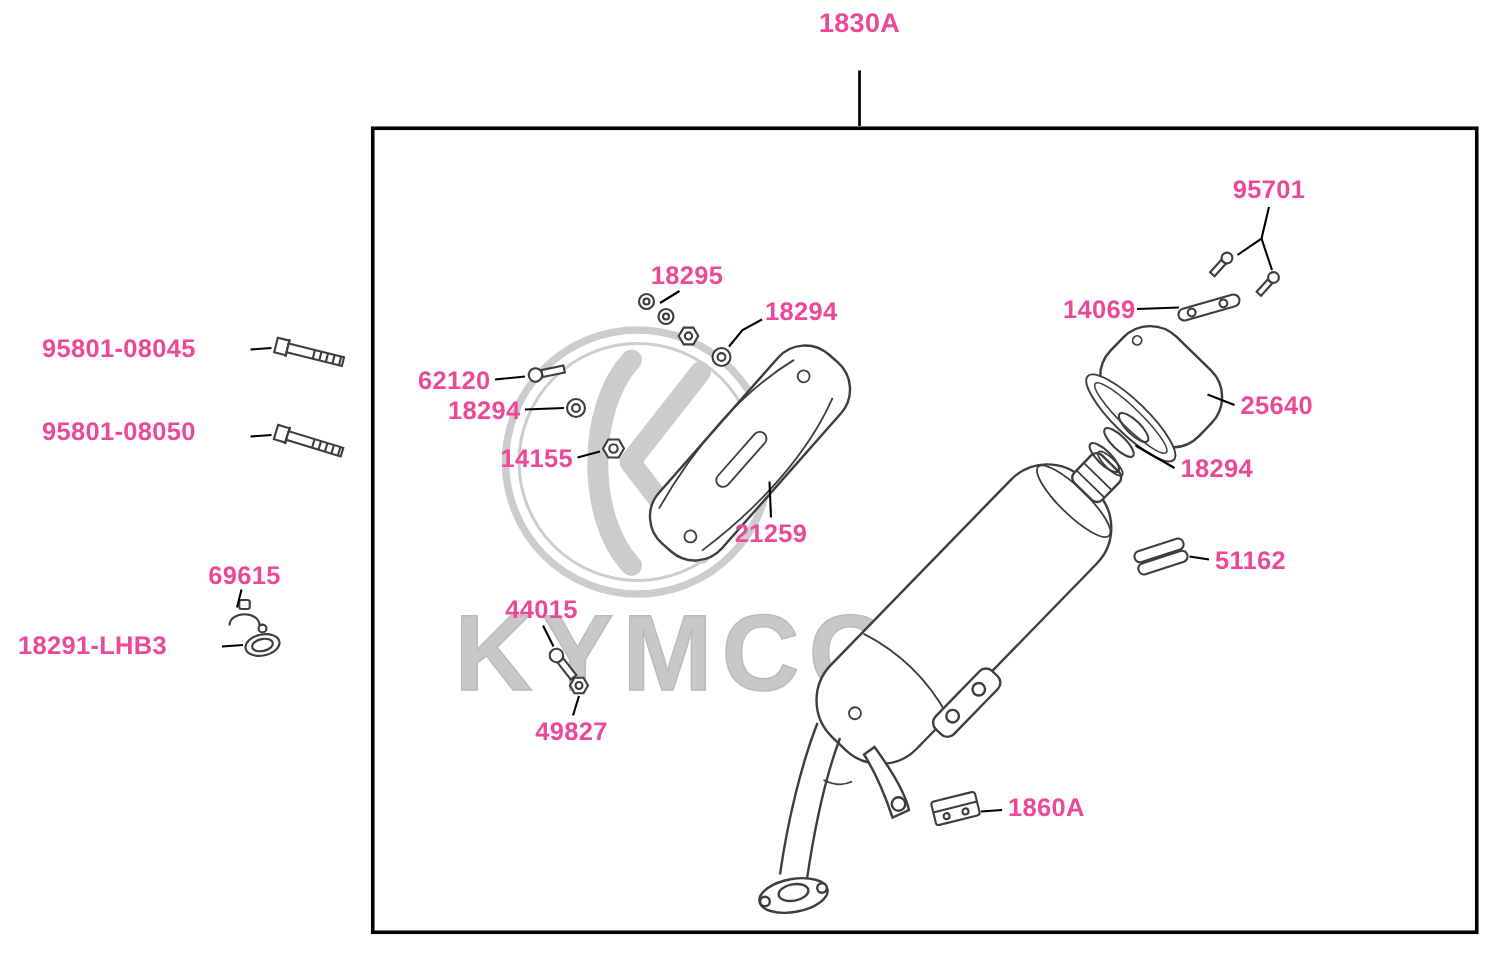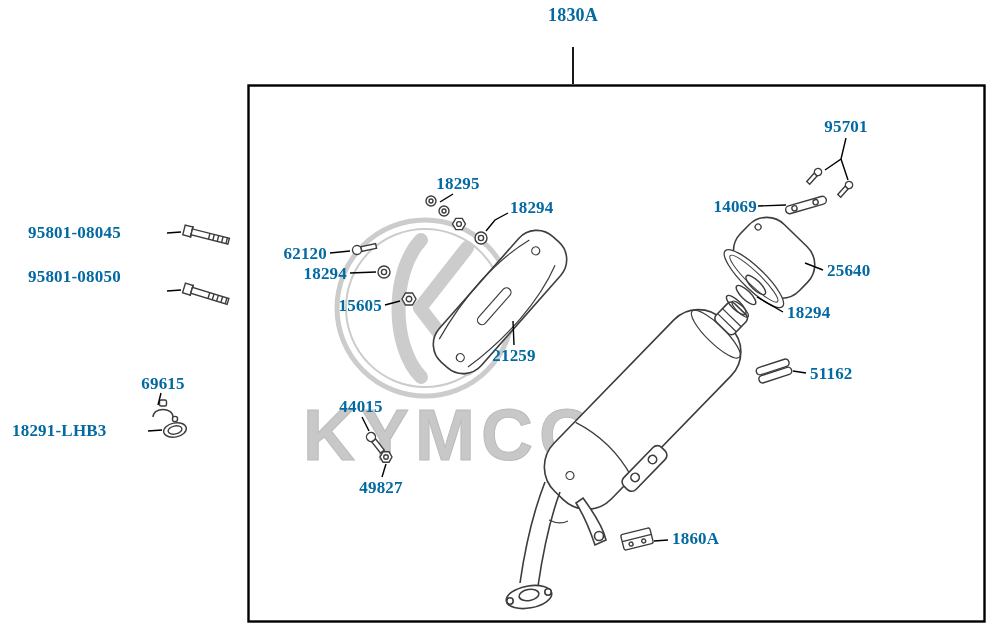--- a/index.html
+++ b/index.html
@@ -5,24 +5,23 @@
   * { margin:0; padding:0; box-sizing:border-box; }
   html,body { width:1000px; height:635px; background:#ffffff; overflow:hidden; }
   body { font-family:"Liberation Sans", sans-serif; }
   .canvas { position:relative; width:1000px; height:635px; background:#ffffff; }
   .drawing { position:absolute; left:0; top:0; }
   .lbl {
     position:absolute;
     font-weight:700;
     font-size:17px;
     line-height:18px;
-    color:#0369a1;
+    color:#ec4899;
     white-space:nowrap;
     letter-spacing:0.2px;
-    font-family:Liberation Serif, serif;
   }
   .lbl.center { transform:translateX(-50%); }
   .lbl.right  { transform:translateX(-100%); }
   .lbl.title  { font-size:18px; }
 </style>
 </head>
 <body>
 
 <div class="canvas">
 
@@ -214,26 +213,26 @@
       <line x1="823" y1="270" x2="805" y2="263"></line>
       <line x1="783" y1="312" x2="757" y2="297"></line>
       <line x1="806" y1="373" x2="793" y2="371"></line>
       <line x1="668" y1="540" x2="654" y2="541"></line>
     </g>
   </svg>
 
   <div class="lbl center title" style="left:573px;top:6px">1830A</div>
 
   <div class="lbl" style="left:28px;top:224px">95801-08045</div>
-  <div class="lbl" style="left:28px;top:268px">95801-08050</div>
+  <div class="lbl" style="left:28px;top:279px">95801-08050</div>
   <div class="lbl center" style="left:163px;top:375px">69615</div>
   <div class="lbl" style="left:12px;top:422px">18291-LHB3</div>
   <div class="lbl right" style="left:327px;top:245px">62120</div>
   <div class="lbl right" style="left:347px;top:265px">18294</div>
-  <div class="lbl right" style="left:382px;top:297px">15605</div>
+  <div class="lbl right" style="left:382px;top:297px">14155</div>
   <div class="lbl center" style="left:458px;top:175px">18295</div>
   <div class="lbl" style="left:510px;top:199px">18294</div>
   <div class="lbl center" style="left:514px;top:347px">21259</div>
   <div class="lbl center" style="left:361px;top:398px">44015</div>
   <div class="lbl center" style="left:381px;top:479px">49827</div>
   <div class="lbl center" style="left:846px;top:118px">95701</div>
   <div class="lbl right" style="left:757px;top:198px">14069</div>
   <div class="lbl" style="left:827px;top:262px">25640</div>
   <div class="lbl" style="left:787px;top:304px">18294</div>
   <div class="lbl" style="left:810px;top:365px">51162</div>

